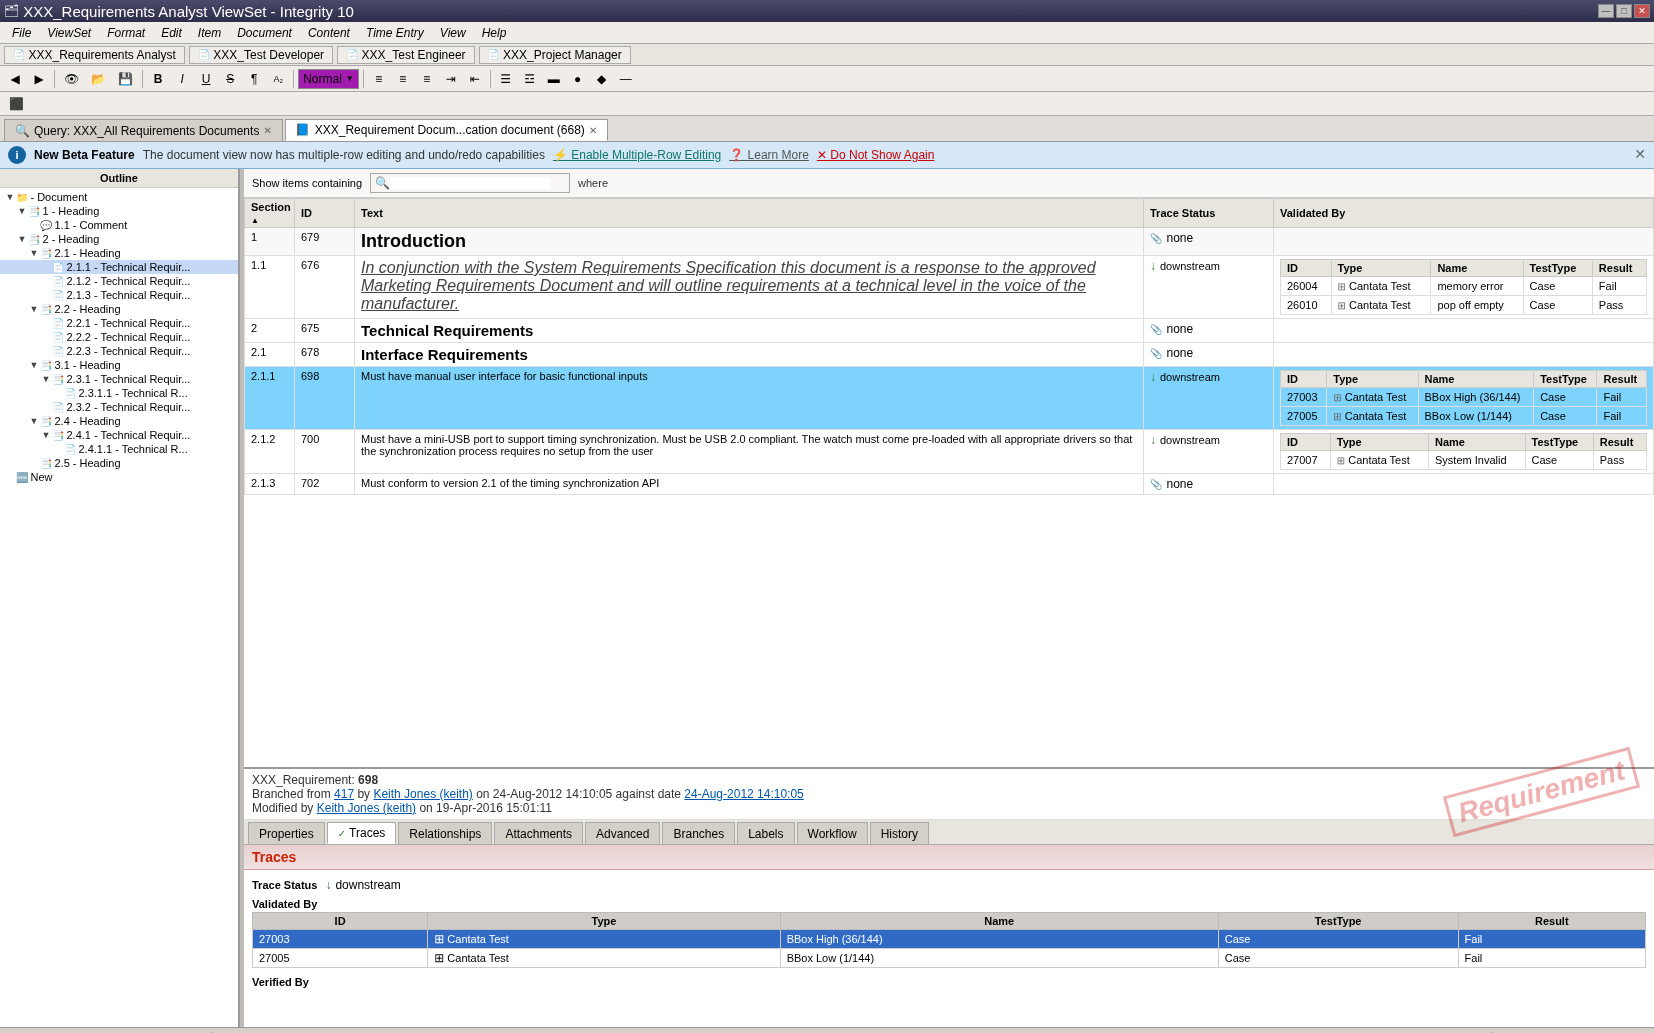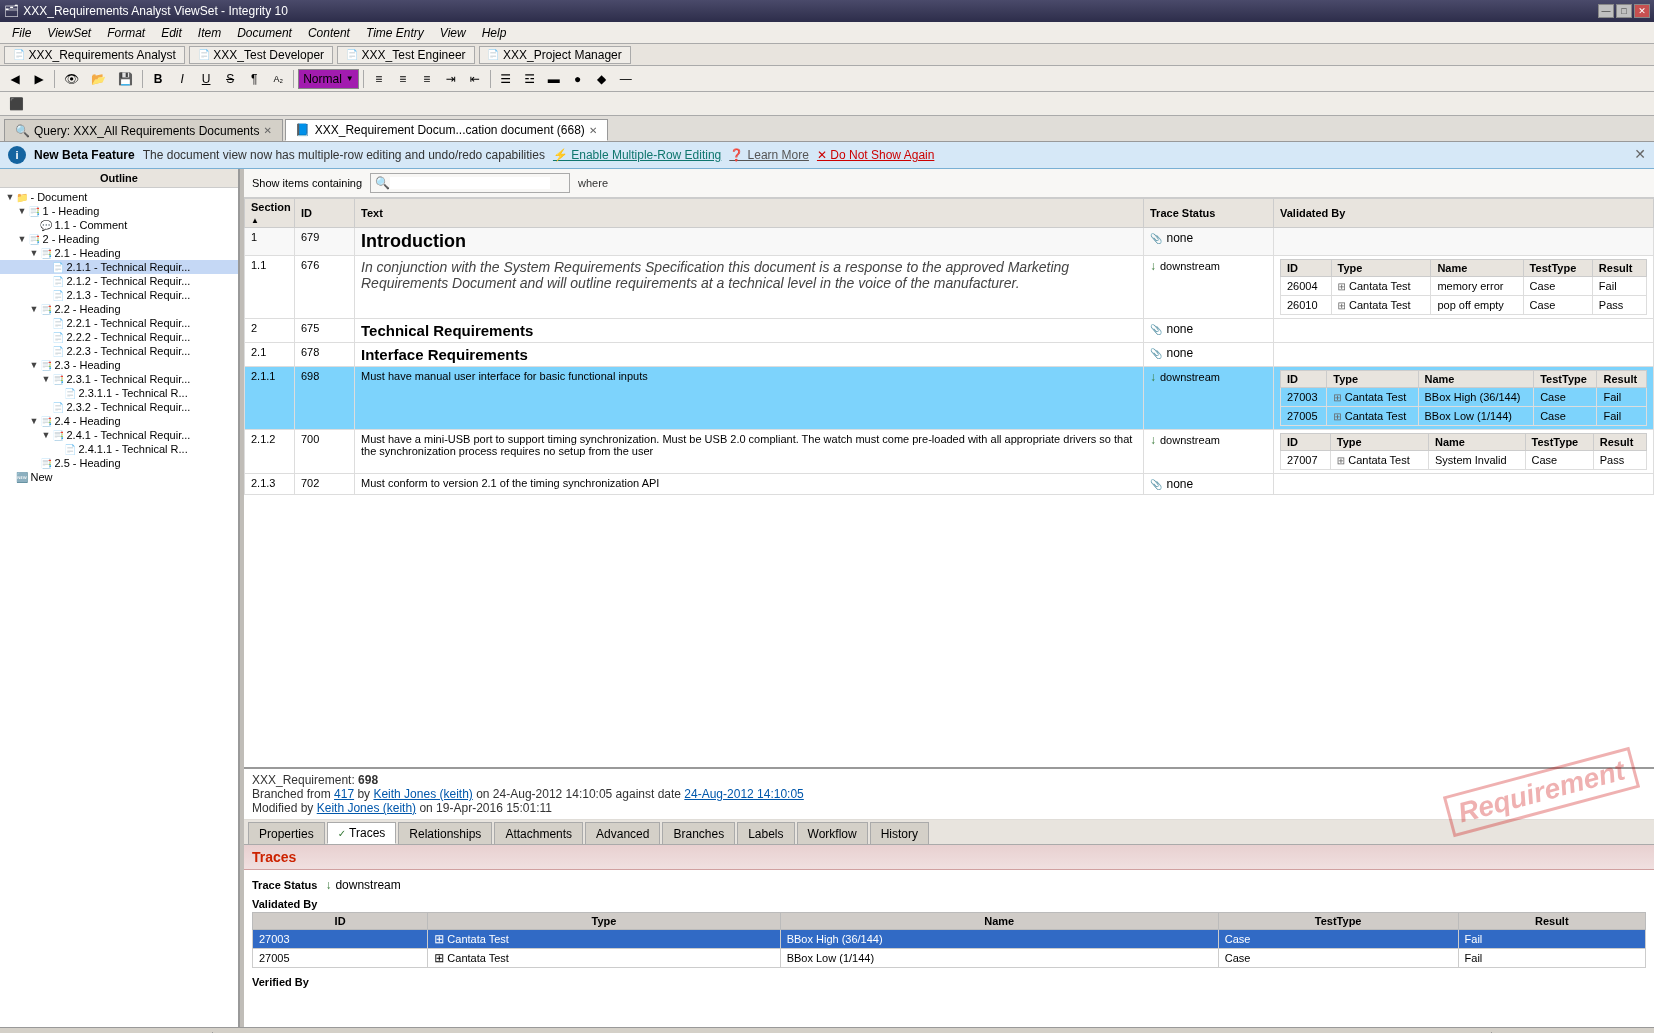--- a/index.html
+++ b/index.html
@@ -8,21 +8,21 @@
     
     #titlebar {
       background: linear-gradient(to bottom, #4a4a6a 0%, #2d2d4a 100%);
       color: white;
       height: 22px;
       display: flex;
       align-items: center;
       padding: 0 4px;
       user-select: none;
     }
-    #titlebar .title { flex: 1; font-size: 12px; margin-left: 4px; }
+    #titlebar .title { flex: 1; font-size: 15px; margin-left: 4px; }
     #titlebar .win-btns { display: flex; gap: 2px; }
     #titlebar .win-btn {
       width: 16px; height: 14px;
       background: #c0c0c0;
       border: 1px solid #888;
       font-size: 9px;
       display: flex; align-items: center; justify-content: center;
       cursor: pointer; color: #333;
     }
     
@@ -253,21 +253,21 @@
     .trace-cell { display: flex; align-items: center; gap: 4px; }
     .trace-none { color: #999; font-size: 10px; }
     .trace-icon-down { color: #3a7a3a; font-size: 12px; }
     .trace-label { font-size: 11px; }
     
     .row-intro td { background: #f8f8f8; }
     .row-highlighted td { background: #7dd3fc; }
     
     .heading-1 { font-size: 18px; font-weight: bold; }
     .heading-2 { font-size: 15px; font-weight: bold; }
-    .text-italic { font-style: italic; font-size: 14px; color: #444; }
+    .text-italic { font-style: italic; font-size: 16px; color: #444; text-decoration: underline; }
     
     .nested-table {
       width: 100%;
       border-collapse: collapse;
       font-size: 11px;
     }
     .nested-table th {
       background: #e0dde8;
       border: 1px solid #bbb;
       padding: 2px 4px;
@@ -564,21 +564,21 @@
           <span class="tree-label">2.2.2 - Technical Requir...</span>
         </div>
         <div class="tree-item" style="padding-left: 40px;">
           <span class="tree-toggle"></span>
           <span class="tree-icon">📄</span>
           <span class="tree-label">2.2.3 - Technical Requir...</span>
         </div>
         <div class="tree-item" style="padding-left: 28px;">
           <span class="tree-toggle">▼</span>
           <span class="tree-icon">📑</span>
-          <span class="tree-label">2.3 - Heading</span>
+          <span class="tree-label">3.1 - Heading</span>
         </div>
         <div class="tree-item" style="padding-left: 40px;">
           <span class="tree-toggle">▼</span>
           <span class="tree-icon">📑</span>
           <span class="tree-label">2.3.1 - Technical Requir...</span>
         </div>
         <div class="tree-item" style="padding-left: 52px;">
           <span class="tree-toggle"></span>
           <span class="tree-icon">📄</span>
           <span class="tree-label">2.3.1.1 - Technical R...</span>

